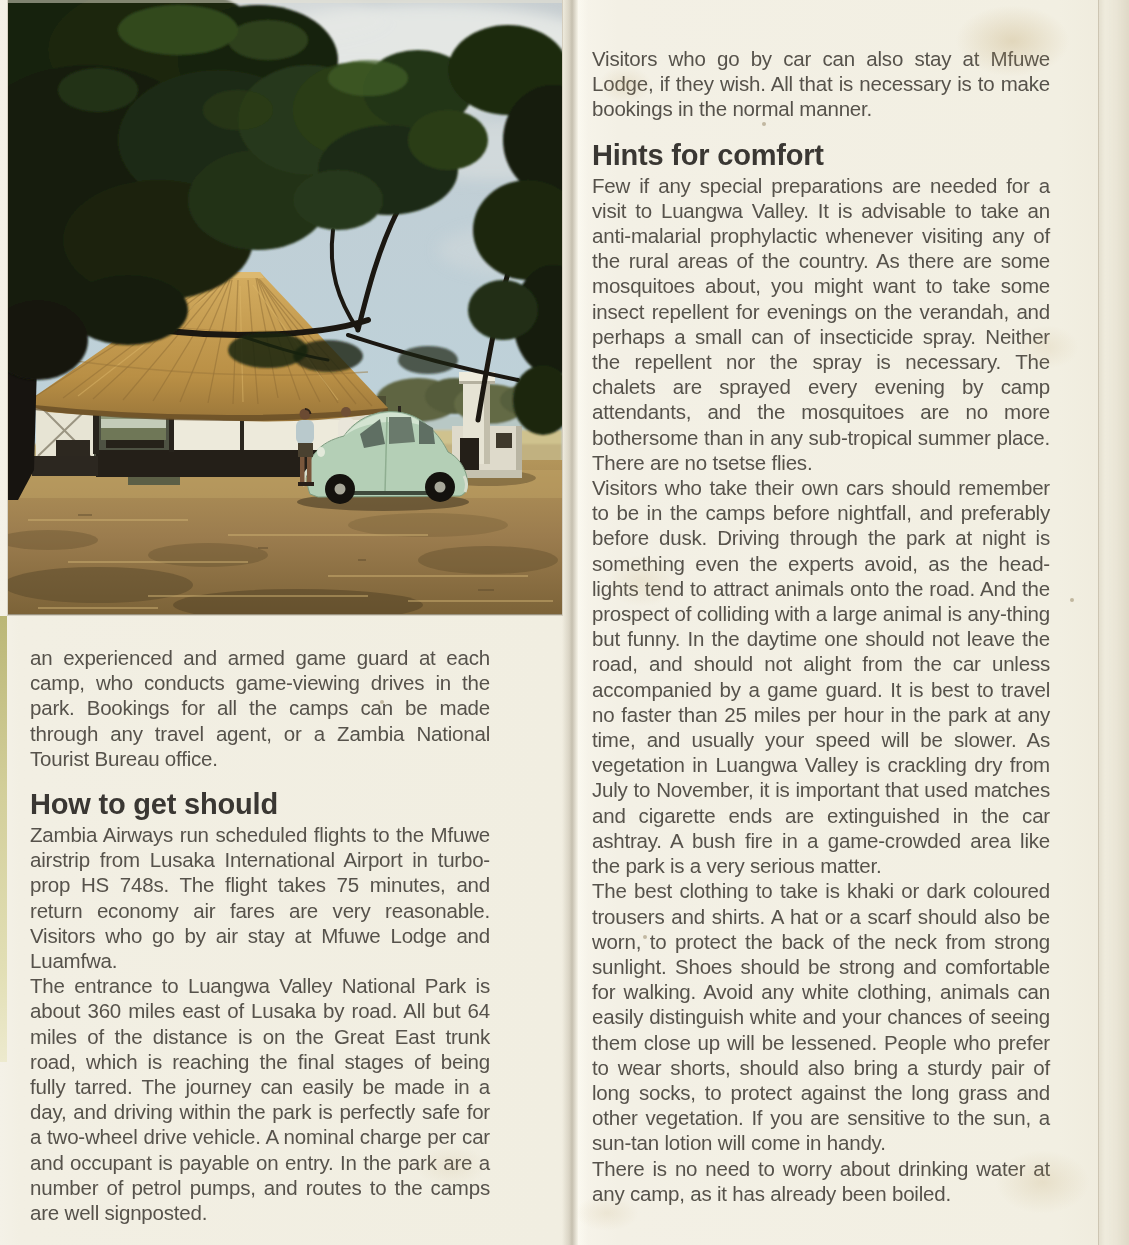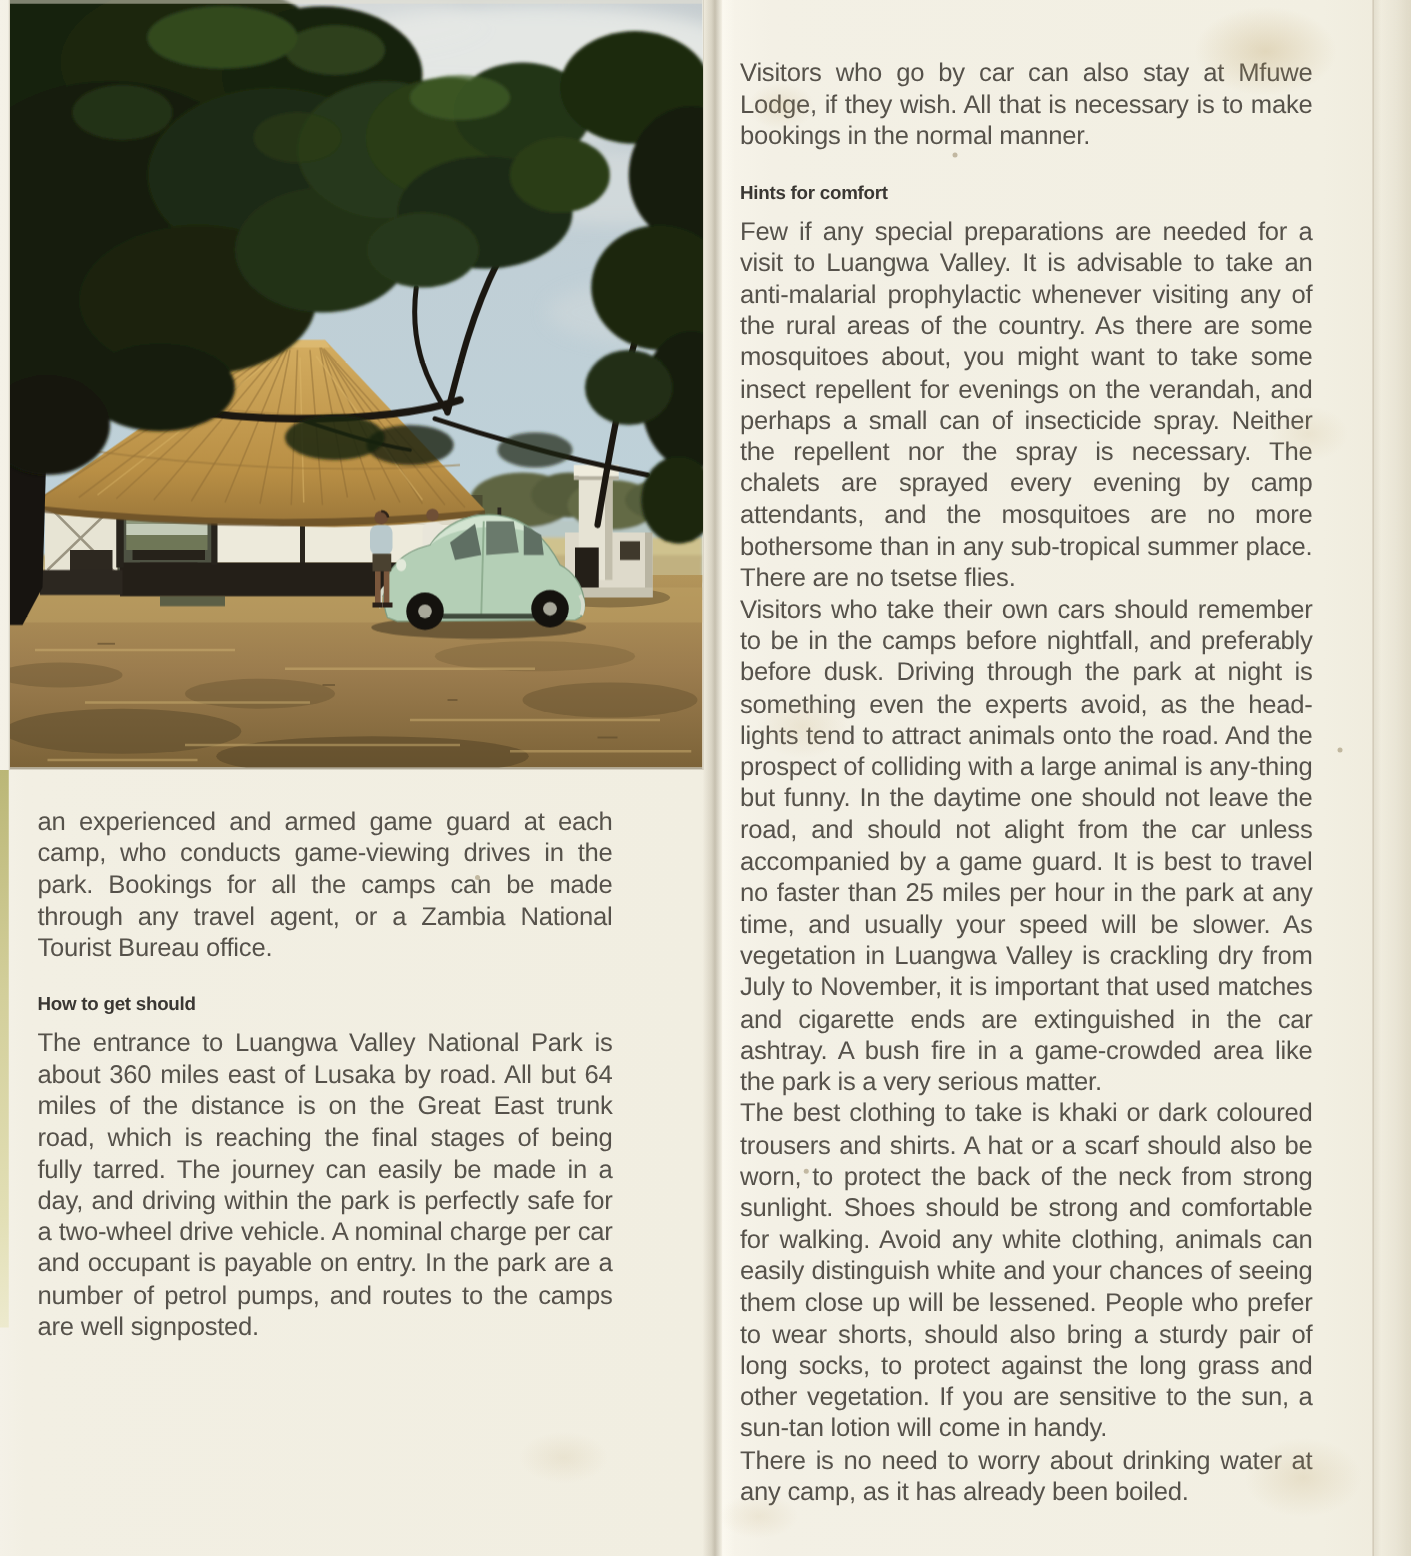--- a/index.html
+++ b/index.html
@@ -10,21 +10,21 @@
   }
   .page{position:absolute;top:0;height:1245px;}
   .page-left{left:0;width:578px;background:linear-gradient(90deg,#f4f1e7 0,#f2efe3 20px,#f1eee1 560px,#ece8d9 578px);}
   .page-right{left:578px;width:551px;background:linear-gradient(90deg,#f7f4ea 0,#f3f0e5 40px,#f2efe2 480px,#eeeadb 551px);}
   .photo{position:absolute;left:8px;top:0;width:554px;height:614px;margin:0;padding:0;
          border-bottom:1px solid #9a927e;box-shadow:0 0 0 1px rgba(130,120,95,.25);}
   .photo svg{display:block;width:554px;height:614px;}
   .col{position:absolute;color:#56524b;font-size:20.5px;line-height:25.2px;
        letter-spacing:-0.2px;text-align:justify;}
   .col p{margin:0;}
-  .col h2{font-size:15px;line-height:26px;margin:20px 0 5px 0;color:#3a3733;
+  .col h2{font-size:29px;line-height:26px;margin:20px 0 5px 0;color:#3a3733;
           letter-spacing:-0.2px;font-weight:700;}
   .col-left{top:645px;left:30px;width:460px;}
   .col-right{top:46px;left:14px;width:458px;}
   .fold{position:absolute;top:0;left:562px;width:30px;height:1245px;pointer-events:none;
     background:linear-gradient(90deg,rgba(110,95,70,0) 0,rgba(110,95,70,.16) 7px,rgba(95,82,60,.28) 10px,rgba(255,253,245,.55) 16px,rgba(255,253,245,0) 26px);}
   .edge-right{position:absolute;top:0;left:1098px;width:31px;height:1245px;pointer-events:none;
     background:linear-gradient(90deg,rgba(140,125,95,.12) 0,rgba(140,125,95,0) 6px,rgba(150,135,100,.06) 18px,rgba(150,135,100,.18) 31px);
     border-left:1px solid rgba(120,105,75,.18);}
   .green-sliver{position:absolute;left:0;top:616px;width:7px;height:446px;pointer-events:none;
     background:linear-gradient(180deg,#b4b06a 0,#cfcb92 40%,#e0ddb0 80%,#ece9cb 100%);opacity:.9;}
@@ -272,20 +272,21 @@
             <ellipse cx="420" cy="360" rx="30" ry="14" fill="#1a2511" opacity="0.7"></ellipse>
           </g>
           <rect x="0" y="0" width="554" height="3" fill="#e8e4d4" opacity="0.5"></rect>
         </g>
       </svg>
     </figure>
 
     <div class="col col-left">
       <p>an experienced and armed game guard at each camp, who conducts game-viewing drives in the park. Bookings for all the camps can be made through any travel agent, or a Zambia National Tourist Bureau office.</p>
       <h2>How to get should</h2>
+      <p>Zambia Airways run scheduled flights to the Mfuwe airstrip from Lusaka International Airport in turbo-prop HS 748s. The flight takes 75 minutes, and return economy air fares are very reasonable. Visitors who go by air stay at Mfuwe Lodge and Luamfwa.</p>
       <p>The entrance to Luangwa Valley National Park is about 360 miles east of Lusaka by road. All but 64 miles of the distance is on the Great East trunk road, which is reaching the final stages of being fully tarred. The journey can easily be made in a day, and driving within the park is perfectly safe for a two-wheel drive vehicle. A nominal charge per car and occupant is payable on entry. In the park are a number of petrol pumps, and routes to the camps are well signposted.</p>
     </div>
   </div>
 
   <div class="page page-right">
     <div class="col col-right">
       <p>Visitors who go by car can also stay at Mfuwe Lodge, if they wish. All that is necessary is to make bookings in the normal manner.</p>
       <h2>Hints for comfort</h2>
       <p>Few if any special preparations are needed for a visit to Luangwa Valley. It is advisable to take an anti-malarial prophylactic whenever visiting any of the rural areas of the country. As there are some mosquitoes about, you might want to take some insect repellent for evenings on the verandah, and perhaps a small can of insecticide spray. Neither the repellent nor the spray is necessary. The chalets are sprayed every evening by camp attendants, and the mosquitoes are no more bothersome than in any sub-tropical summer place. There are no tsetse flies.</p>
       <p>Visitors who take their own cars should remember to be in the camps before nightfall, and preferably before dusk. Driving through the park at night is something even the experts avoid, as the head-lights tend to attract animals onto the road. And the prospect of colliding with a large animal is any-thing but funny. In the daytime one should not leave the road, and should not alight from the car unless accompanied by a game guard. It is best to travel no faster than 25 miles per hour in the park at any time, and usually your speed will be slower. As vegetation in Luangwa Valley is crackling dry from July to November, it is important that used matches and cigarette ends are extinguished in the car ashtray. A bush fire in a game-crowded area like the park is a very serious matter.</p>

